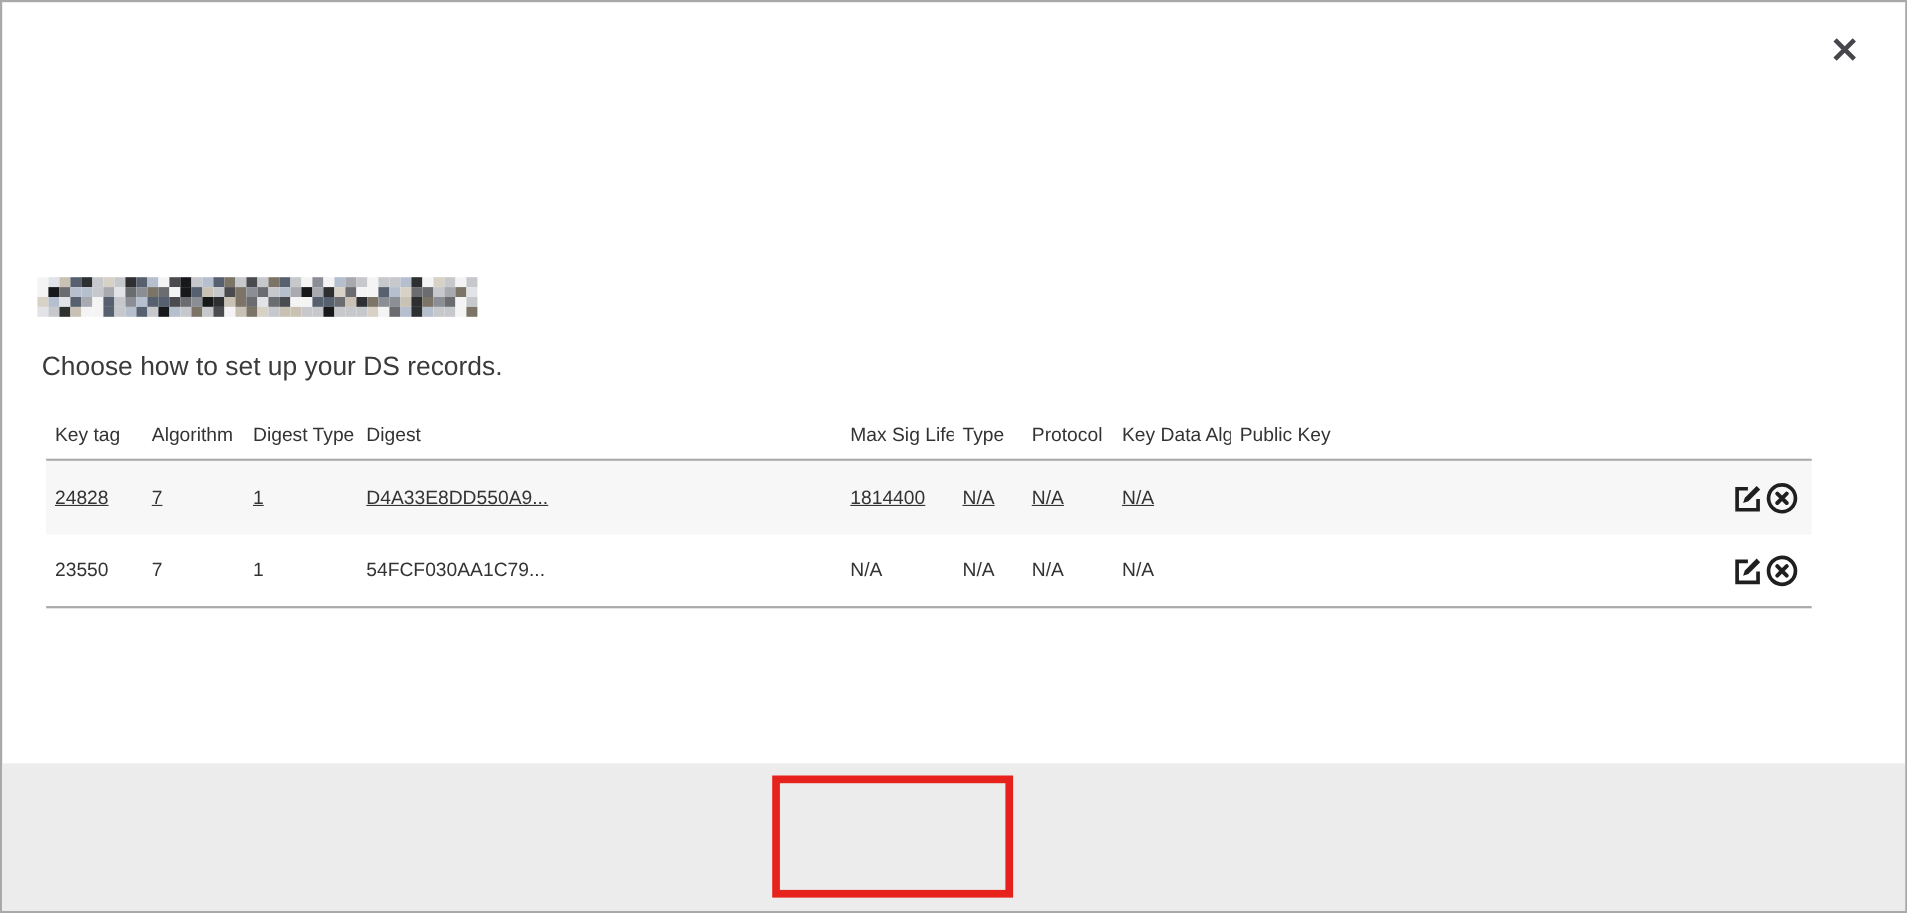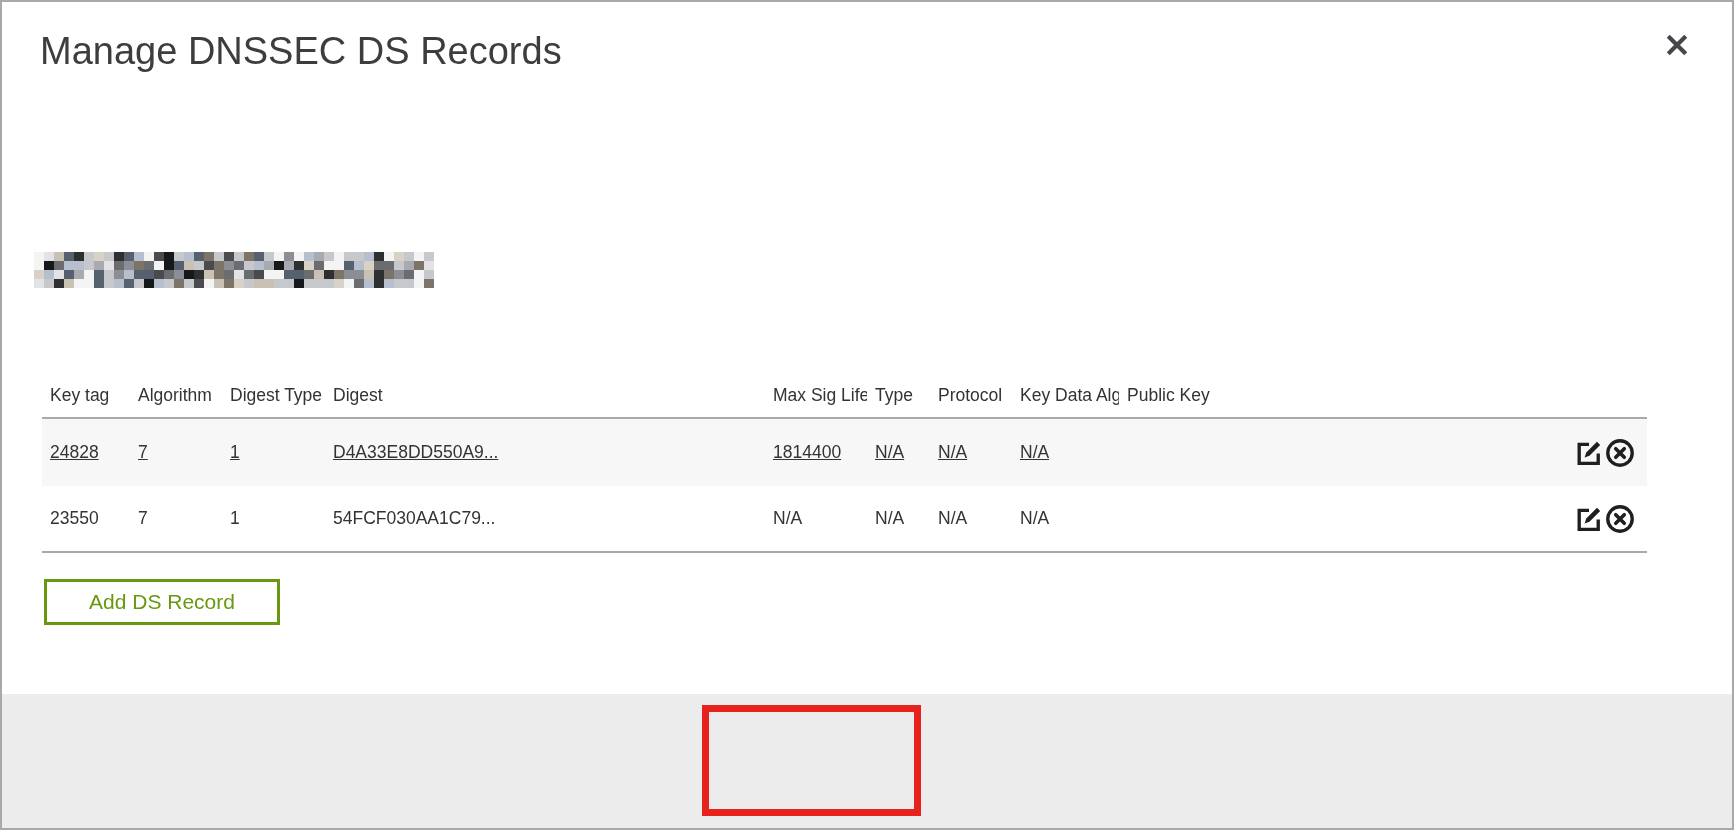--- a/index.html
+++ b/index.html
@@ -62,30 +62,30 @@
   .cancel-link {
     position:absolute; left:921px; top:33px; height:72px; line-height:68px;
     font-size:29px; color:#3d7be0; text-decoration:none; cursor:pointer;
   }
 </style>
 </head>
 <body>
 
 <div class="window">
 
-  <h1 class="dialog-title">Manage DNSSEC DS Records</h1>
 
   <button class="close-btn">
     <svg viewBox="0 0 24 24" width="28" height="28">
       <path d="M4.5 4.5 L19.5 19.5 M19.5 4.5 L4.5 19.5" stroke="#46464c" stroke-width="3.6" stroke-linecap="butt" fill="none"></path>
     </svg>
   </button>
 
   <div class="mosaic" id="domain-mosaic"><span style="background: rgb(244, 244, 245);"></span><span style="background: rgb(226, 227, 230);"></span><span style="background: rgb(201, 194, 180);"></span><span style="background: rgb(86, 96, 110);"></span><span style="background: rgb(46, 47, 49);"></span><span style="background: rgb(198, 200, 204);"></span><span style="background: rgb(216, 210, 198);"></span><span style="background: rgb(198, 200, 204);"></span><span style="background: rgb(46, 47, 49);"></span><span style="background: rgb(86, 96, 110);"></span><span style="background: rgb(182, 191, 206);"></span><span style="background: rgb(244, 244, 245);"></span><span style="background: rgb(74, 75, 78);"></span><span style="background: rgb(22, 24, 26);"></span><span style="background: rgb(198, 200, 204);"></span><span style="background: rgb(182, 191, 206);"></span><span style="background: rgb(86, 96, 110);"></span><span style="background: rgb(125, 116, 104);"></span><span style="background: rgb(198, 200, 204);"></span><span style="background: rgb(74, 75, 78);"></span><span style="background: rgb(198, 200, 204);"></span><span style="background: rgb(125, 116, 104);"></span><span style="background: rgb(86, 96, 110);"></span><span style="background: rgb(198, 200, 204);"></span><span style="background: rgb(244, 244, 245);"></span><span style="background: rgb(139, 142, 148);"></span><span style="background: rgb(244, 244, 245);"></span><span style="background: rgb(182, 191, 206);"></span><span style="background: rgb(168, 170, 176);"></span><span style="background: rgb(198, 200, 204);"></span><span style="background: rgb(244, 244, 245);"></span><span style="background: rgb(198, 200, 204);"></span><span style="background: rgb(198, 200, 204);"></span><span style="background: rgb(182, 191, 206);"></span><span style="background: rgb(46, 47, 49);"></span><span style="background: rgb(244, 244, 245);"></span><span style="background: rgb(216, 210, 198);"></span><span style="background: rgb(198, 200, 204);"></span><span style="background: rgb(244, 244, 245);"></span><span style="background: rgb(198, 200, 204);"></span><span style="background: rgb(244, 244, 245);"></span><span style="background: rgb(22, 24, 26);"></span><span style="background: rgb(106, 108, 112);"></span><span style="background: rgb(182, 191, 206);"></span><span style="background: rgb(182, 191, 206);"></span><span style="background: rgb(198, 200, 204);"></span><span style="background: rgb(168, 170, 176);"></span><span style="background: rgb(226, 227, 230);"></span><span style="background: rgb(106, 108, 112);"></span><span style="background: rgb(139, 142, 148);"></span><span style="background: rgb(125, 116, 104);"></span><span style="background: rgb(106, 108, 112);"></span><span style="background: rgb(244, 244, 245);"></span><span style="background: rgb(22, 24, 26);"></span><span style="background: rgb(86, 96, 110);"></span><span style="background: rgb(201, 194, 180);"></span><span style="background: rgb(198, 200, 204);"></span><span style="background: rgb(74, 75, 78);"></span><span style="background: rgb(125, 116, 104);"></span><span style="background: rgb(139, 142, 148);"></span><span style="background: rgb(106, 108, 112);"></span><span style="background: rgb(198, 200, 204);"></span><span style="background: rgb(182, 191, 206);"></span><span style="background: rgb(168, 170, 176);"></span><span style="background: rgb(22, 24, 26);"></span><span style="background: rgb(168, 170, 176);"></span><span style="background: rgb(46, 47, 49);"></span><span style="background: rgb(216, 210, 198);"></span><span style="background: rgb(106, 108, 112);"></span><span style="background: rgb(244, 244, 245);"></span><span style="background: rgb(244, 244, 245);"></span><span style="background: rgb(86, 96, 110);"></span><span style="background: rgb(182, 191, 206);"></span><span style="background: rgb(216, 210, 198);"></span><span style="background: rgb(106, 108, 112);"></span><span style="background: rgb(106, 108, 112);"></span><span style="background: rgb(198, 200, 204);"></span><span style="background: rgb(168, 170, 176);"></span><span style="background: rgb(125, 116, 104);"></span><span style="background: rgb(226, 227, 230);"></span><span style="background: rgb(216, 210, 198);"></span><span style="background: rgb(182, 191, 206);"></span><span style="background: rgb(226, 227, 230);"></span><span style="background: rgb(86, 96, 110);"></span><span style="background: rgb(168, 170, 176);"></span><span style="background: rgb(244, 244, 245);"></span><span style="background: rgb(86, 96, 110);"></span><span style="background: rgb(198, 200, 204);"></span><span style="background: rgb(139, 142, 148);"></span><span style="background: rgb(182, 191, 206);"></span><span style="background: rgb(86, 96, 110);"></span><span style="background: rgb(86, 96, 110);"></span><span style="background: rgb(74, 75, 78);"></span><span style="background: rgb(106, 108, 112);"></span><span style="background: rgb(139, 142, 148);"></span><span style="background: rgb(22, 24, 26);"></span><span style="background: rgb(46, 47, 49);"></span><span style="background: rgb(201, 194, 180);"></span><span style="background: rgb(125, 116, 104);"></span><span style="background: rgb(106, 108, 112);"></span><span style="background: rgb(226, 227, 230);"></span><span style="background: rgb(106, 108, 112);"></span><span style="background: rgb(74, 75, 78);"></span><span style="background: rgb(244, 244, 245);"></span><span style="background: rgb(244, 244, 245);"></span><span style="background: rgb(86, 96, 110);"></span><span style="background: rgb(86, 96, 110);"></span><span style="background: rgb(106, 108, 112);"></span><span style="background: rgb(201, 194, 180);"></span><span style="background: rgb(46, 47, 49);"></span><span style="background: rgb(125, 116, 104);"></span><span style="background: rgb(139, 142, 148);"></span><span style="background: rgb(139, 142, 148);"></span><span style="background: rgb(201, 194, 180);"></span><span style="background: rgb(46, 47, 49);"></span><span style="background: rgb(125, 116, 104);"></span><span style="background: rgb(139, 142, 148);"></span><span style="background: rgb(106, 108, 112);"></span><span style="background: rgb(244, 244, 245);"></span><span style="background: rgb(198, 200, 204);"></span><span style="background: rgb(226, 227, 230);"></span><span style="background: rgb(198, 200, 204);"></span><span style="background: rgb(46, 47, 49);"></span><span style="background: rgb(201, 194, 180);"></span><span style="background: rgb(244, 244, 245);"></span><span style="background: rgb(244, 244, 245);"></span><span style="background: rgb(86, 96, 110);"></span><span style="background: rgb(198, 200, 204);"></span><span style="background: rgb(182, 191, 206);"></span><span style="background: rgb(86, 96, 110);"></span><span style="background: rgb(198, 200, 204);"></span><span style="background: rgb(22, 24, 26);"></span><span style="background: rgb(182, 191, 206);"></span><span style="background: rgb(198, 200, 204);"></span><span style="background: rgb(125, 116, 104);"></span><span style="background: rgb(198, 200, 204);"></span><span style="background: rgb(74, 75, 78);"></span><span style="background: rgb(244, 244, 245);"></span><span style="background: rgb(201, 194, 180);"></span><span style="background: rgb(125, 116, 104);"></span><span style="background: rgb(216, 210, 198);"></span><span style="background: rgb(198, 200, 204);"></span><span style="background: rgb(201, 194, 180);"></span><span style="background: rgb(201, 194, 180);"></span><span style="background: rgb(198, 200, 204);"></span><span style="background: rgb(198, 200, 204);"></span><span style="background: rgb(22, 24, 26);"></span><span style="background: rgb(198, 200, 204);"></span><span style="background: rgb(198, 200, 204);"></span><span style="background: rgb(198, 200, 204);"></span><span style="background: rgb(216, 210, 198);"></span><span style="background: rgb(244, 244, 245);"></span><span style="background: rgb(106, 108, 112);"></span><span style="background: rgb(182, 191, 206);"></span><span style="background: rgb(46, 47, 49);"></span><span style="background: rgb(182, 191, 206);"></span><span style="background: rgb(198, 200, 204);"></span><span style="background: rgb(198, 200, 204);"></span><span style="background: rgb(244, 244, 245);"></span><span style="background: rgb(125, 116, 104);"></span></div>
 
+  <p class="instruction">Choose how to set up your DS records.</p>
 
   <div class="ds-table">
     <div class="trow thead">
       <div>Key tag</div>
       <div>Algorithm</div>
       <div>Digest Type</div>
       <div>Digest</div>
       <div>Max Sig Life</div>
       <div>Type</div>
       <div>Protocol</div>
@@ -140,19 +140,18 @@
         <button class="icon-btn">
           <svg viewBox="0 0 26 26" width="30" height="30">
             <circle cx="13" cy="13" r="10.6" fill="none" stroke="currentColor" stroke-width="2.9"></circle>
             <path d="M9.3 9.3 L16.7 16.7 M16.7 9.3 L9.3 16.7" stroke="currentColor" stroke-width="3.1" stroke-linecap="round" fill="none"></path>
           </svg>
         </button>
       </div>
     </div>
   </div>
 
-  <button class="add-btn">Add DS Record</button>
 
   <div class="footer">
     <div class="annotation-box"></div>
   </div>
 
 </div>
 
 </body></html>

